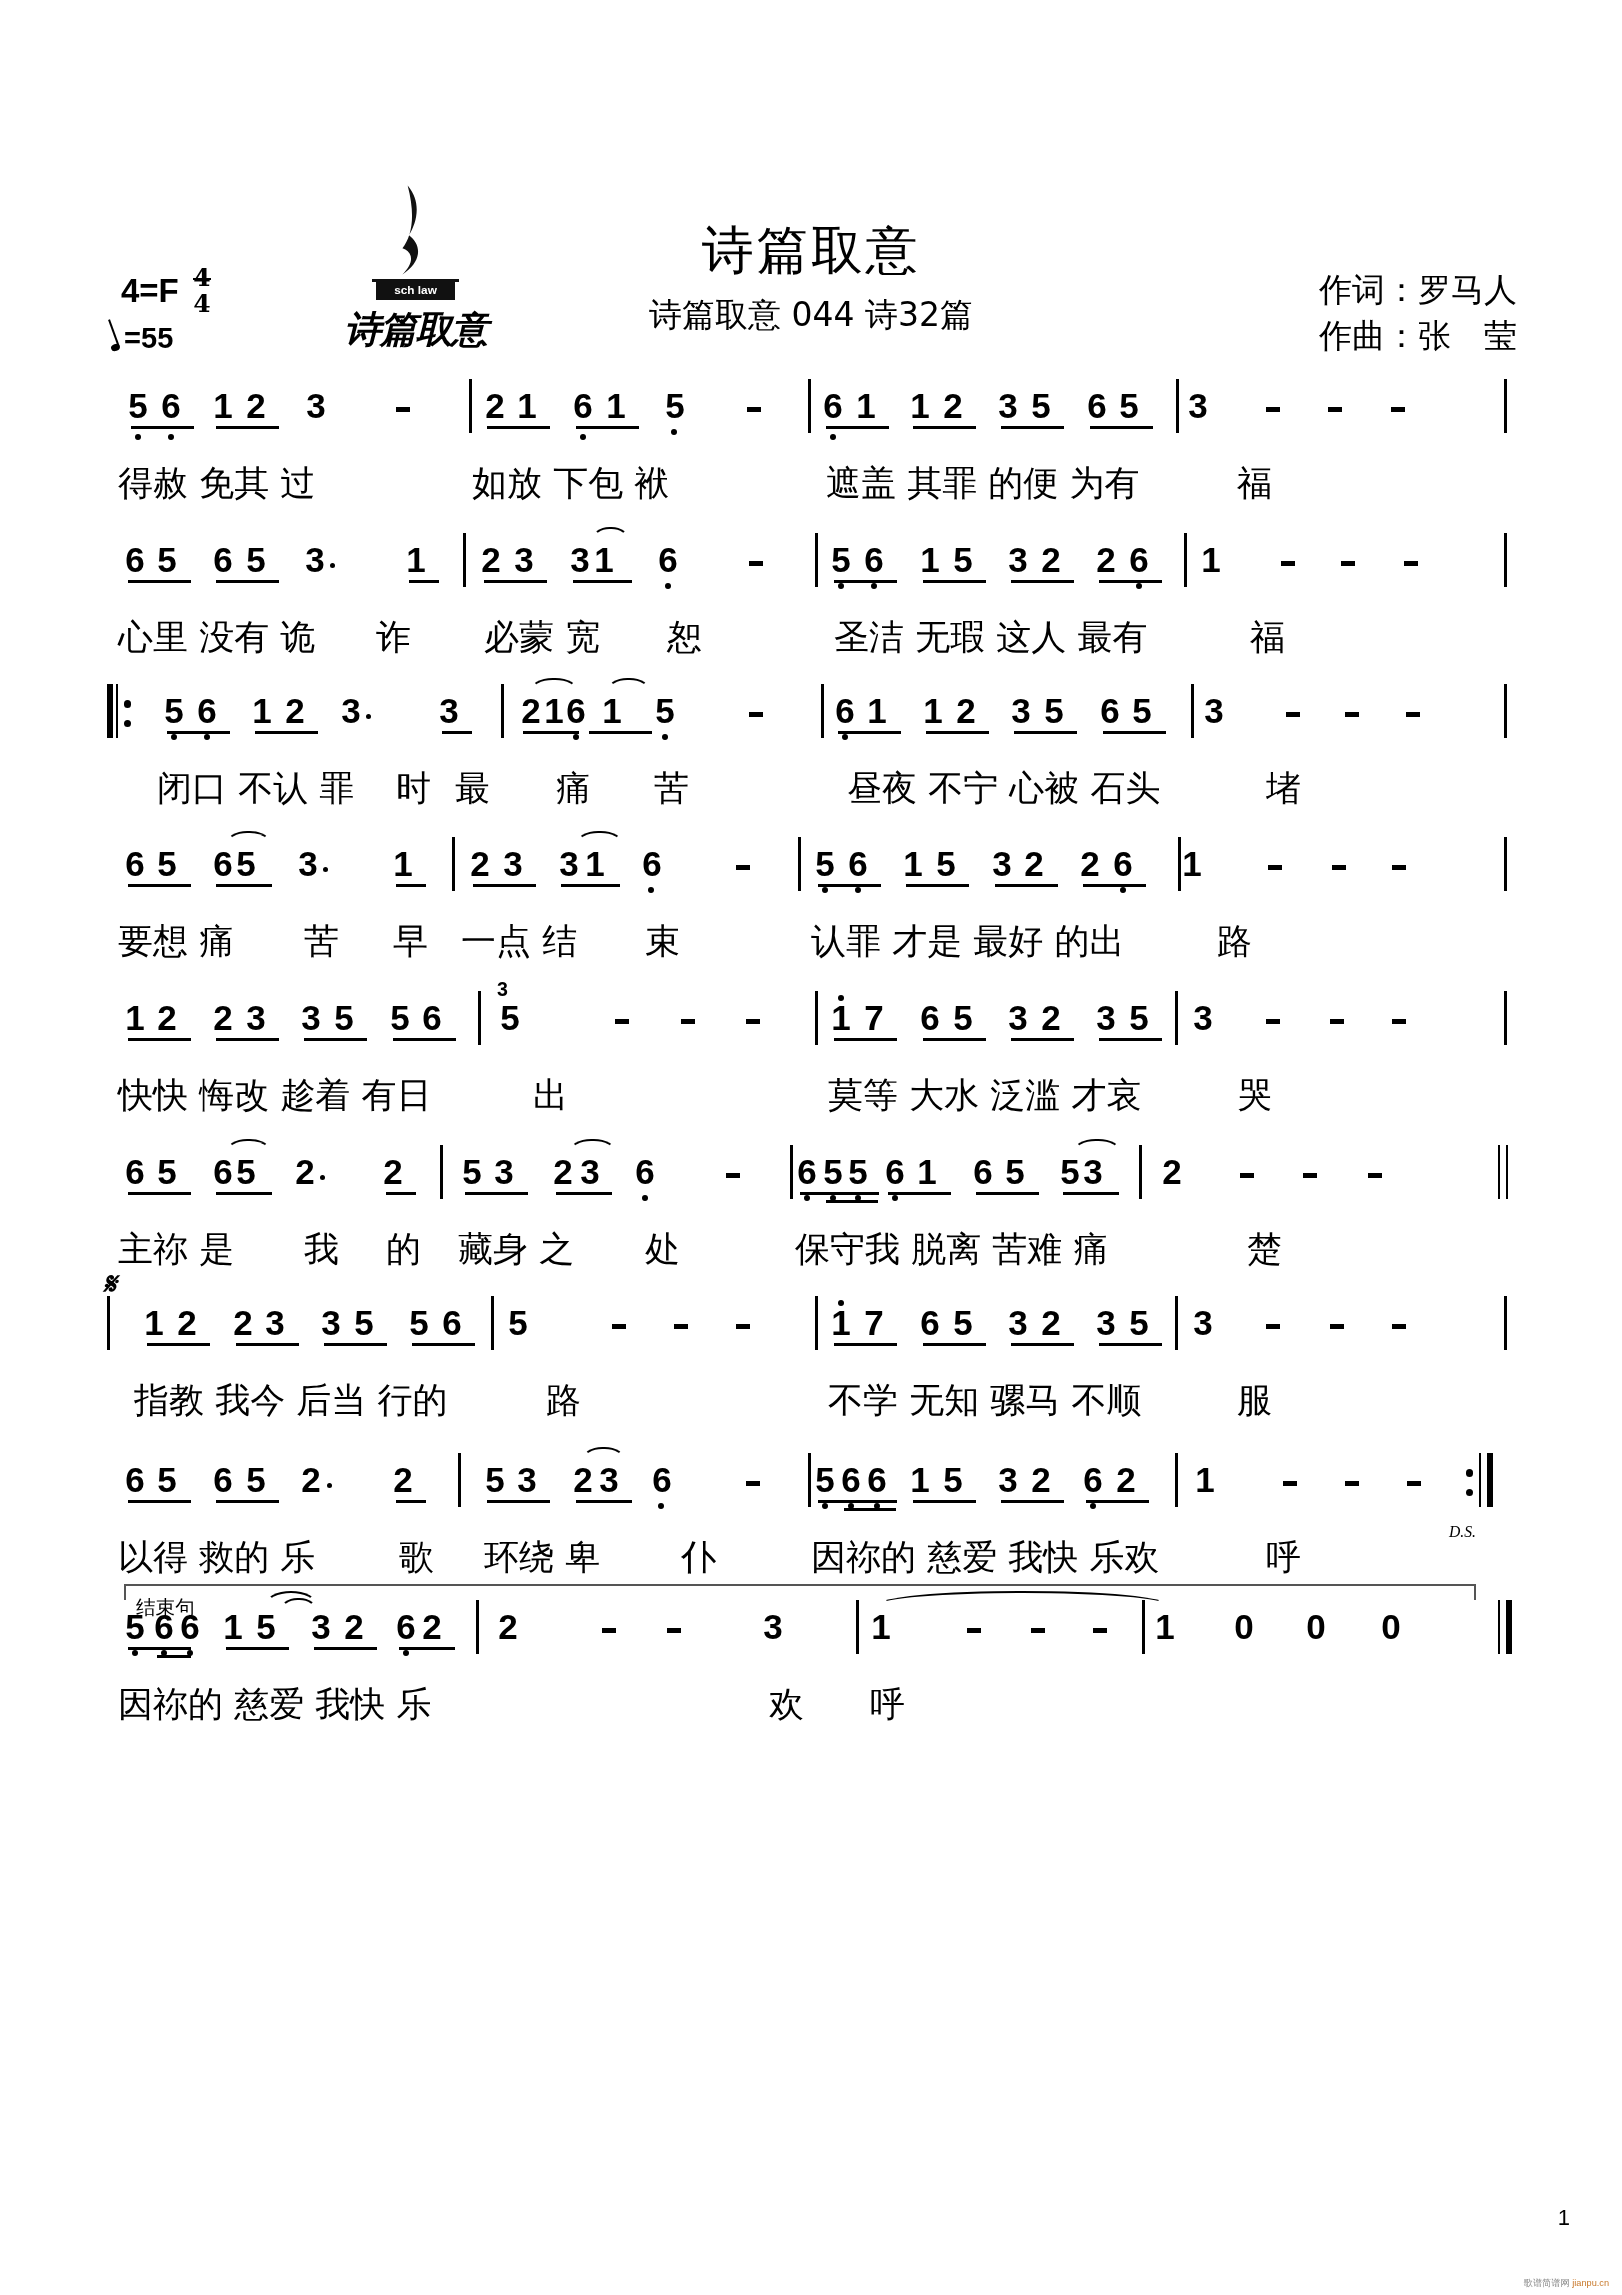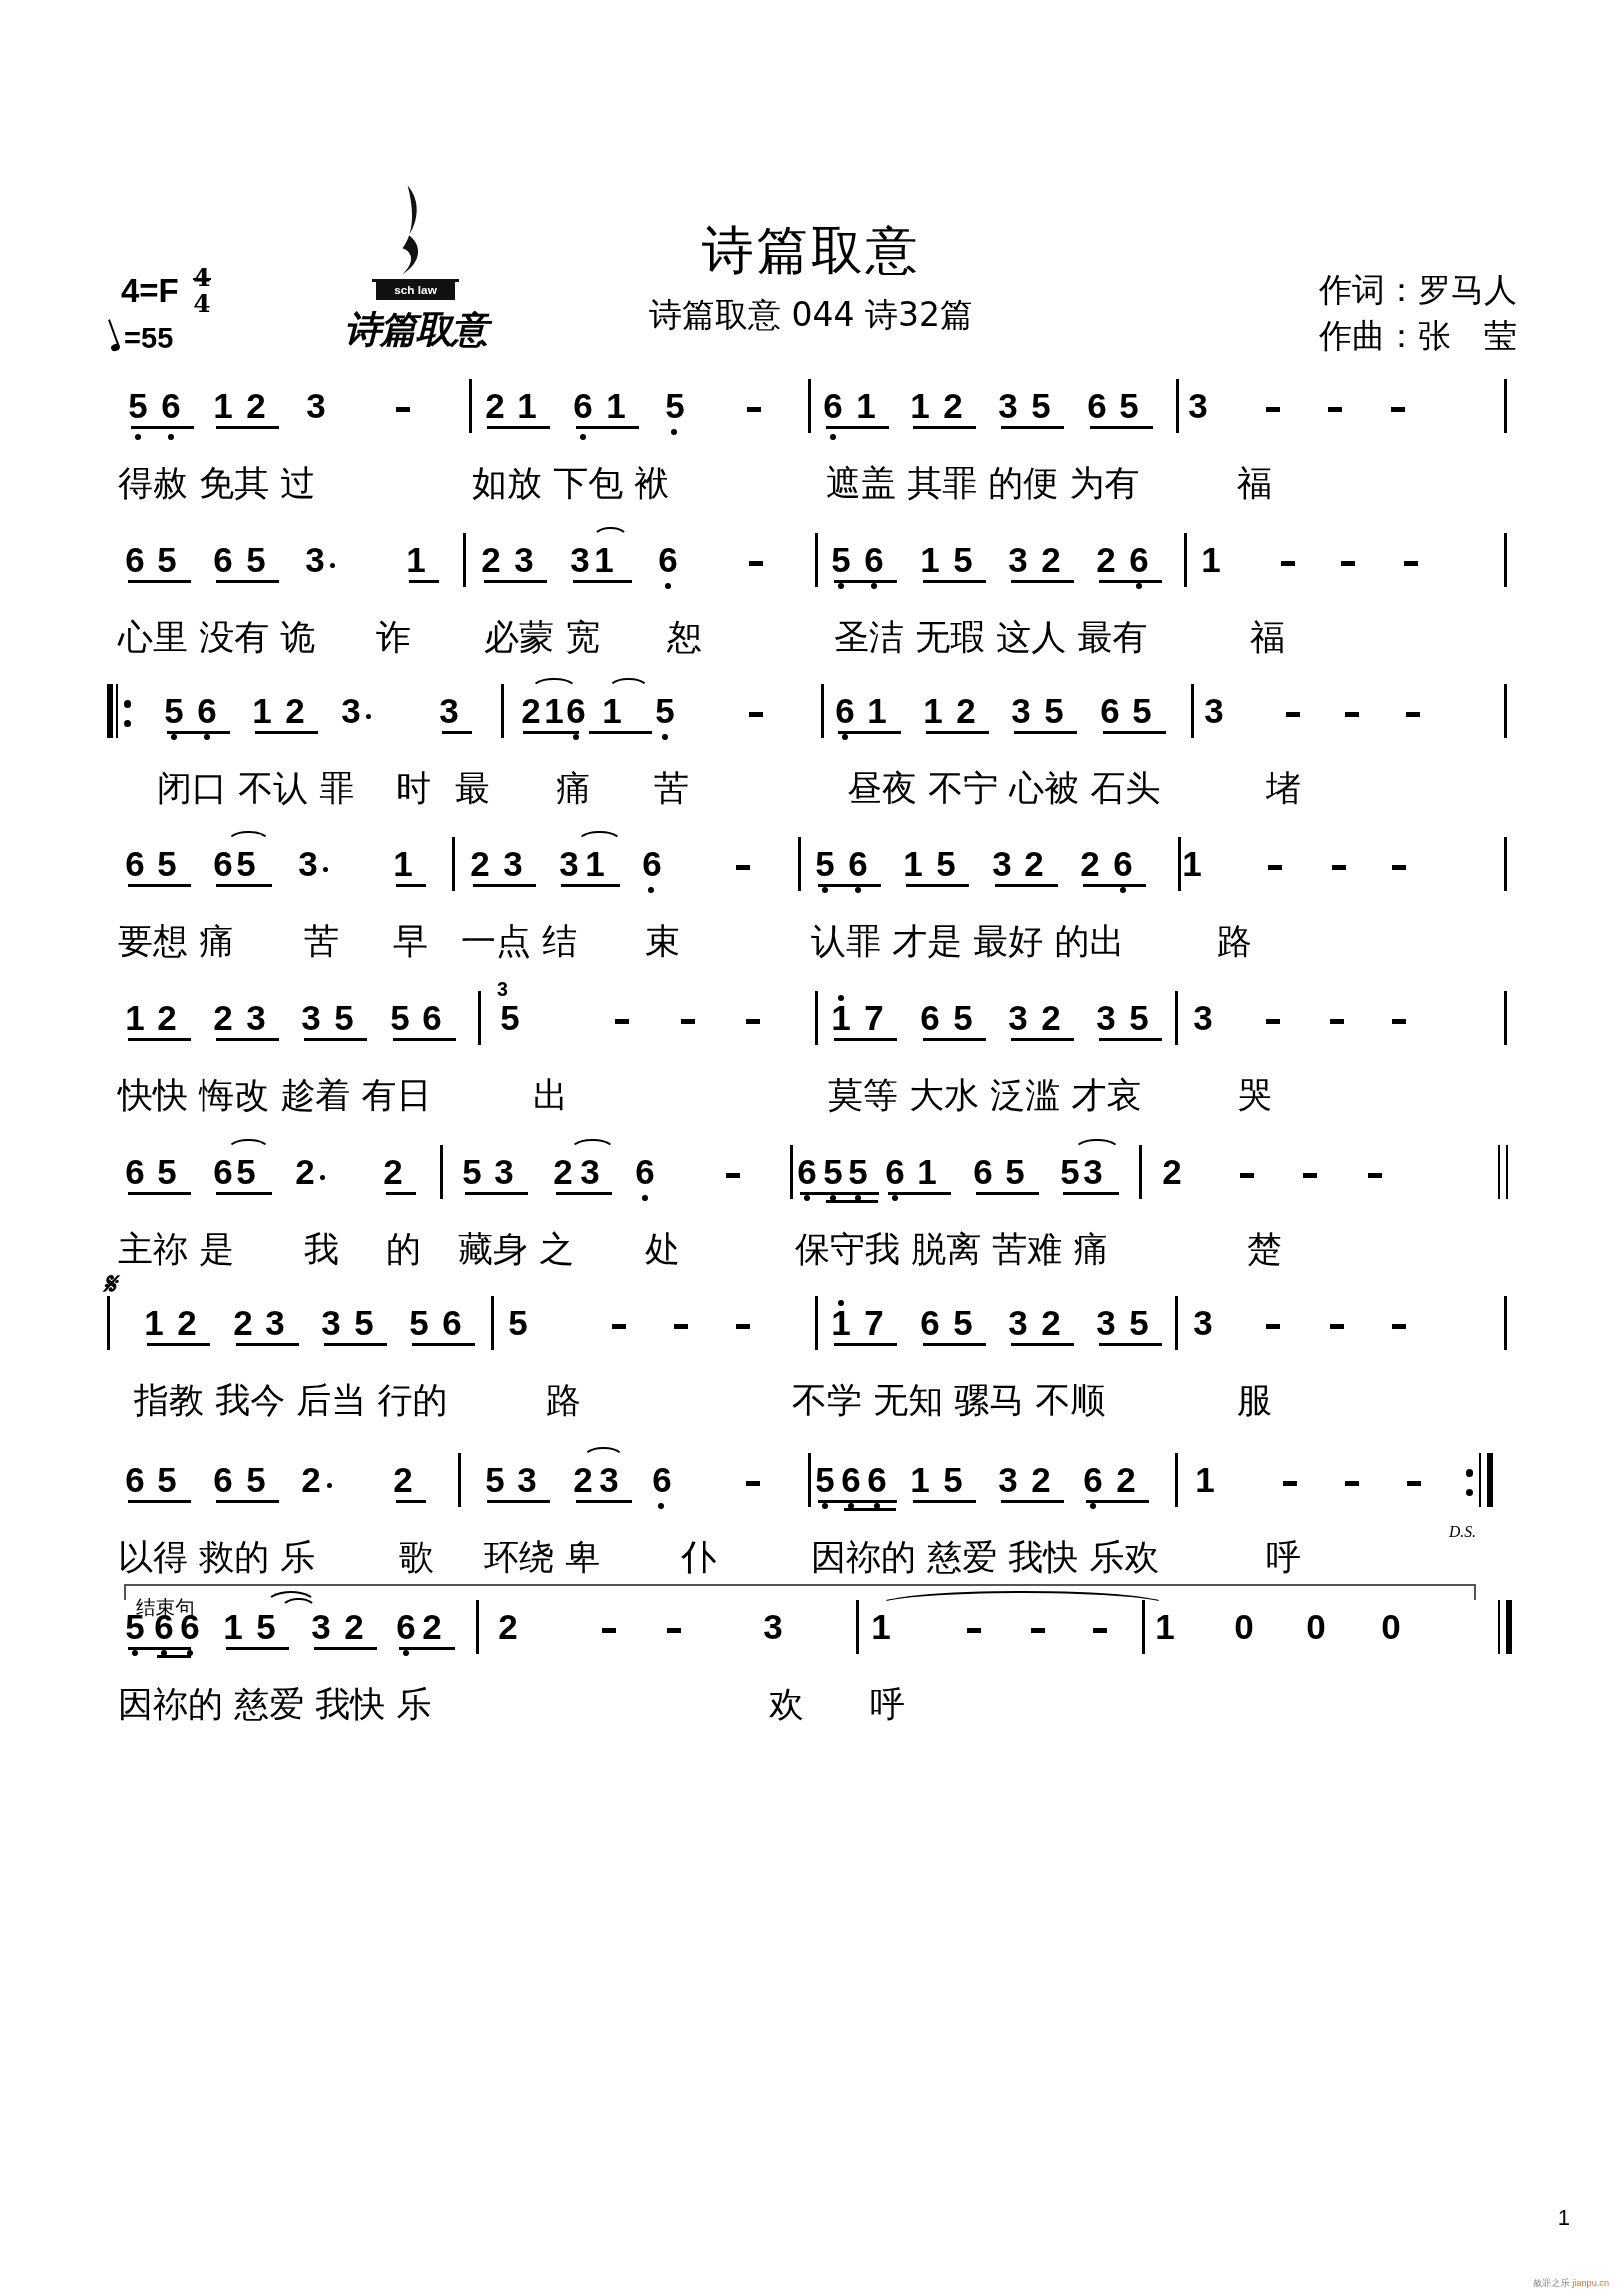--- a/index.html
+++ b/index.html
@@ -418,21 +418,21 @@
       <div class="ul" style="left: 147px; width: 63px; top: 60px;"></div>
       <div class="ul" style="left: 236px; width: 63px; top: 60px;"></div>
       <div class="ul" style="left: 324px; width: 63px; top: 60px;"></div>
       <div class="ul" style="left: 412px; width: 63px; top: 60px;"></div>
       <div class="ul" style="left: 834px; width: 63px; top: 60px;"></div>
       <div class="ul" style="left: 923px; width: 63px; top: 60px;"></div>
       <div class="ul" style="left: 1011px; width: 63px; top: 60px;"></div>
       <div class="ul" style="left: 1099px; width: 63px; top: 60px;"></div>
       <div class="lyric" style="left: 134px;">指教 我今 后当 行的</div>
       <div class="lyric" style="left: 546px;">路</div>
-      <div class="lyric" style="left: 792px;">不学 无知 骡马 不顺</div>
+      <div class="lyric" style="left: 828px;">不学 无知 骡马 不顺</div>
       <div class="lyric" style="left: 1237px;">服</div>
     </div>
     <div class="row" style="top: 1440px;">
       <div class="tok" style="left: 120px;">6</div>
       <div class="tok" style="left: 152px;">5</div>
       <div class="tok" style="left: 208px;">6</div>
       <div class="tok" style="left: 241px;">5</div>
       <div class="tok" style="left: 296px;">2</div>
       <div class="dotdur" style="left: 327px; top: 43px;"></div>
       <div class="tok" style="left: 388px;">2</div>
@@ -529,14 +529,14 @@
       <div class="lyric" style="left: 870px;">呼</div>
     </div>
   </div>
 
 <div class="segno" style="left:103px;top:1266px;">𝄋</div>
 <div class="ds" style="left:1449px;top:1523px;">D.S.</div>
 <div class="coda-bracket" style="left:124px;top:1584px;width:1348px;height:14.4px;"></div>
 <div class="coda-label" style="left:136px;top:1594px;">结束句</div>
 
 <div class="abs page-num">1</div>
-<div class="abs watermark"><span>赦罪之乐</span> <b>jianpu.cn</b></div>
+<div class="abs watermark"><span>歌谱简谱网</span> <b>jianpu.cn</b></div>
 
 
 </body></html>

